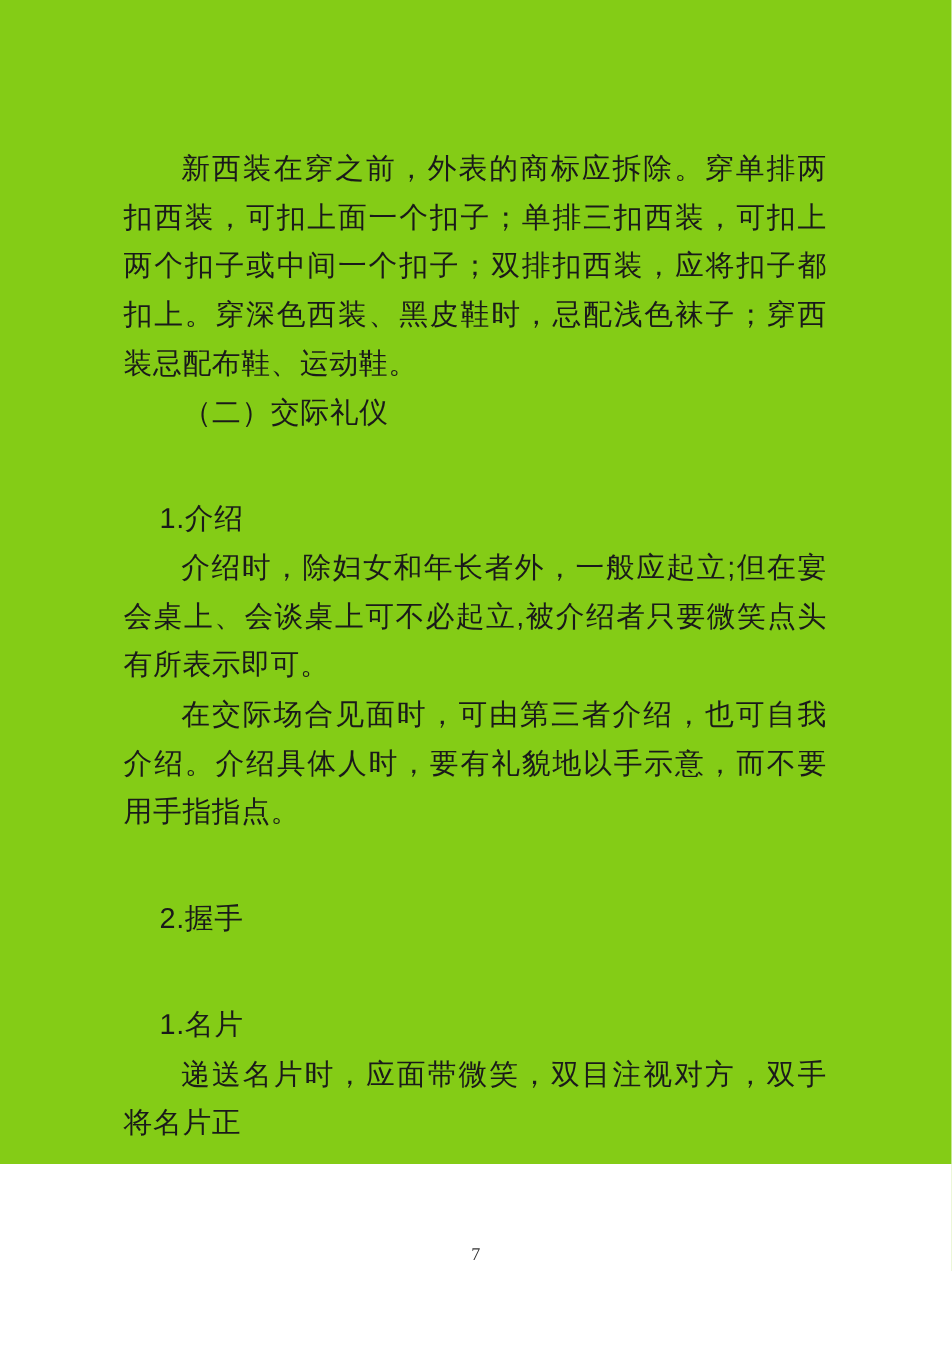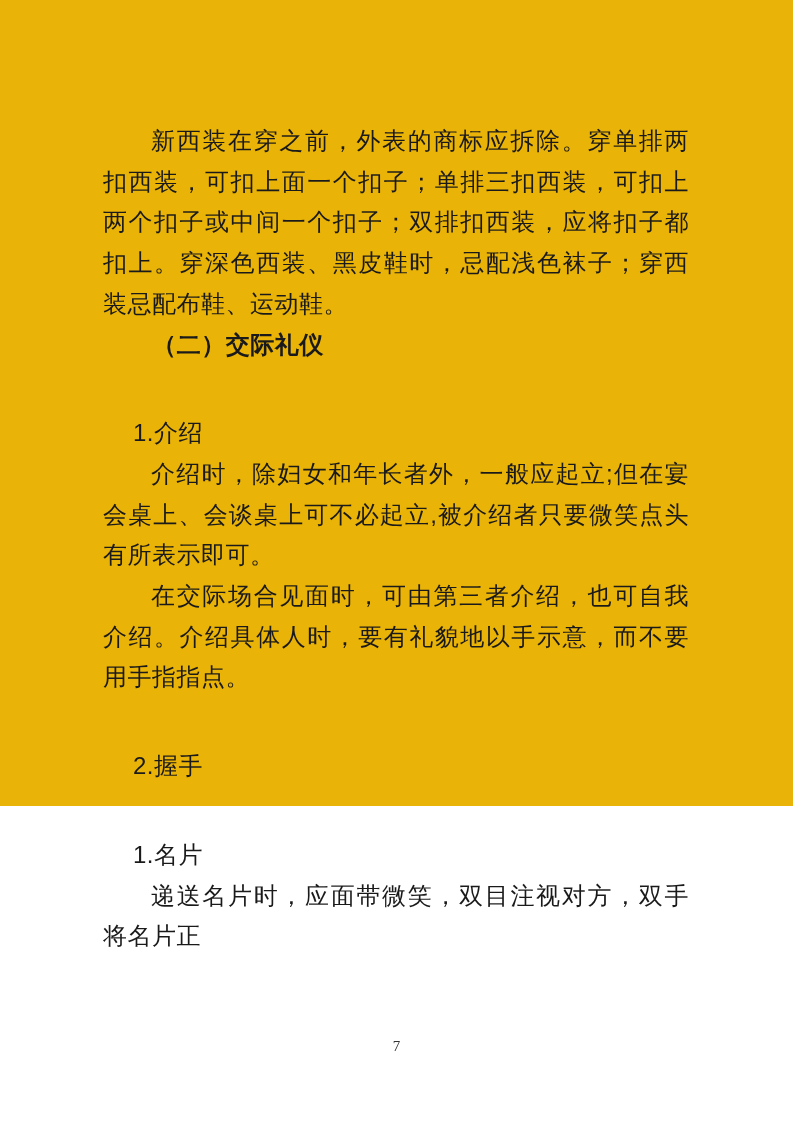--- a/index.html
+++ b/index.html
@@ -7,43 +7,43 @@
   html, body {
     width: 793px;
     height: 1122px;
     background: #ffffff;
     overflow: hidden;
   }
 
   .page {
     position: relative;
     width: 793px;
-    height: 806px;
-    background: #eab308;
+    height: 970px;
+    background: #84cc16;
     font-family: "Liberation Sans", "DejaVu Sans", sans-serif;
     color: #1a1a1a;
   }
 
   .content {
     position: absolute;
     left: 103px;
     top: 121px;
     width: 586px;
     font-size: 24px;
     line-height: 40.7px;
     text-align: justify;
     letter-spacing: 0.5px;
   }
 
   .para {
     text-indent: 2em;
   }
 
   .heading {
-    font-weight: bold;
+    font-weight: normal;
     text-indent: 2.05em;
     text-align: left;
   }
 
   .subheading {
     text-indent: 30px;
     text-align: left;
     margin-top: 48px;
   }
 

